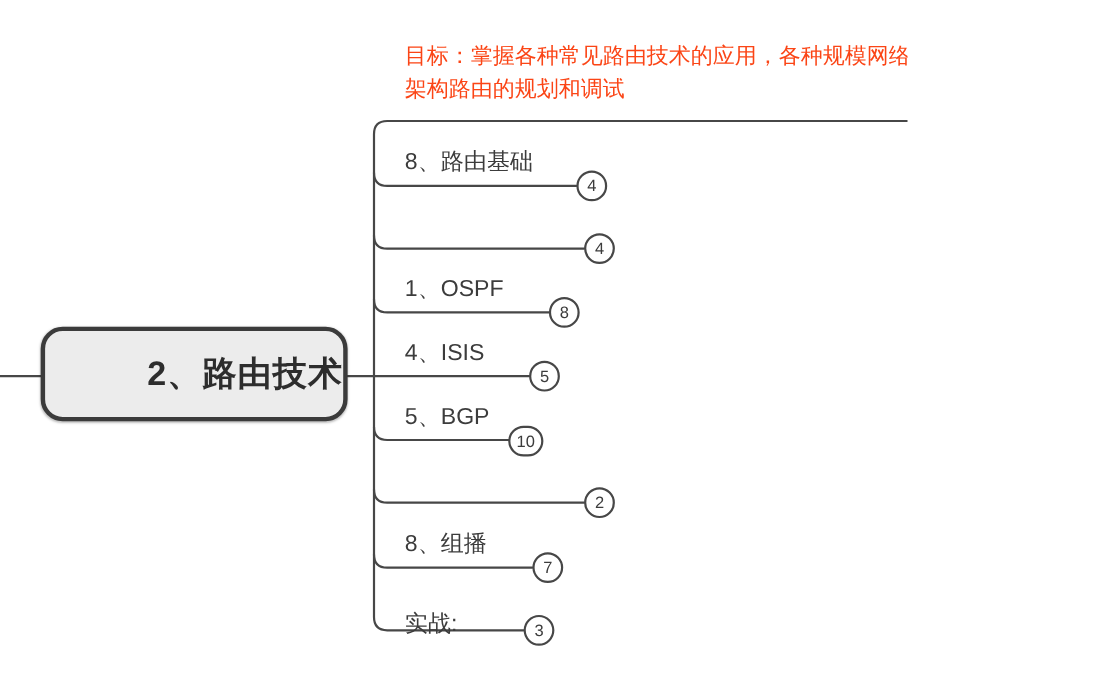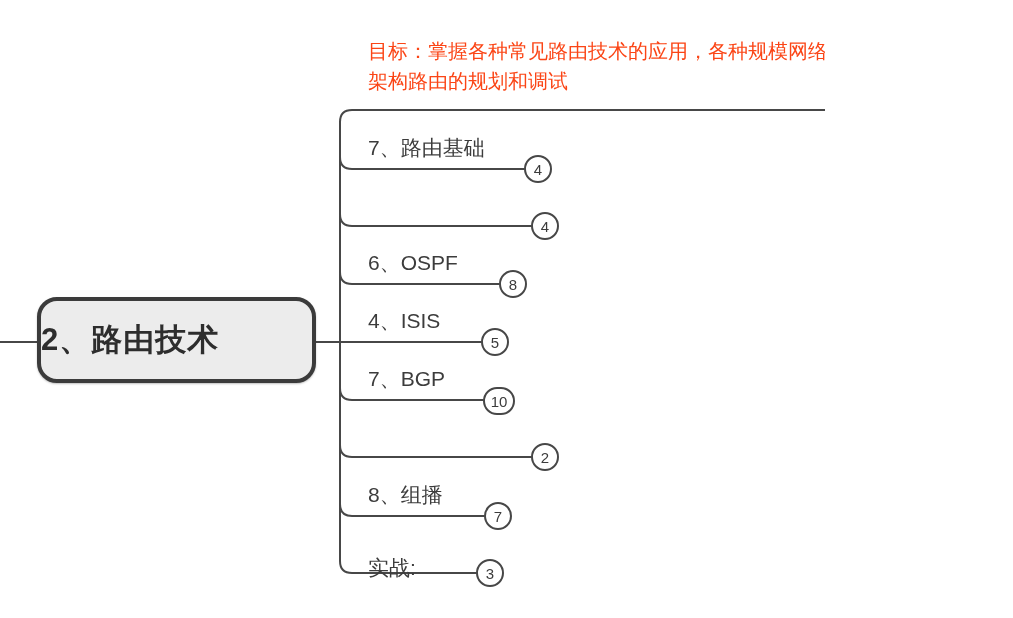--- a/index.html
+++ b/index.html
@@ -16,21 +16,21 @@
   .note{
     position:absolute;left:368px;top:36px;width:580px;
     font-size:20px;line-height:30px;color:#fb4516;
     white-space:pre-line;
   }
   .root-node{
     position:absolute;left:37px;top:297px;width:279px;height:86px;
     box-sizing:border-box;
     background:#ececec;
     border:4px solid #3b3b3b;border-radius:20px;
-    display:flex;align-items:center;justify-content:flex-start;
+    display:flex;align-items:center;justify-content:flex-end;
     font-size:31px;font-weight:bold;color:#2d2d2d;letter-spacing:1px;
     box-shadow:0 1px 2px rgba(0,0,0,0.25);
   }
   .branch-label{
     position:absolute;left:368px;height:32px;
     font-size:21px;line-height:32px;color:#3c3c3c;
     white-space:nowrap;
   }
   .badge{
     position:absolute;width:28px;height:28px;box-sizing:border-box;
@@ -57,29 +57,29 @@
     <path d="M 484 516 H 352 Q 340 516 340 504"></path>
   </svg>
 
   <div class="note">目标：掌握各种常见路由技术的应用，各种规模网络
 架构路由的规划和调试</div>
 
   <div class="root-node">
     <span>2、路由技术</span>
   </div>
 
-  <div class="branch-label" style="top:132px">7、路由基础</div>
-  <div class="branch-label" style="top:247px">6、OSPF</div>
+  <div class="branch-label" style="top:132px">8、路由基础</div>
+  <div class="branch-label" style="top:247px">1、OSPF</div>
   <div class="branch-label" style="top:305px">4、ISIS</div>
-  <div class="branch-label" style="top:363px">7、BGP</div>
+  <div class="branch-label" style="top:363px">5、BGP</div>
   <div class="branch-label" style="top:479px">8、组播</div>
   <div class="branch-label" style="top:552px">实战:</div>
 
   <div class="badge" style="left:524px;top:155px">4</div>
   <div class="badge" style="left:531px;top:212px">4</div>
   <div class="badge" style="left:499px;top:270px">8</div>
   <div class="badge" style="left:481px;top:328px">5</div>
-  <div class="badge wide" style="left:483px;top:387px">10</div>
+  <div class="badge wide" style="left:462px;top:387px">10</div>
   <div class="badge" style="left:531px;top:443px">2</div>
   <div class="badge" style="left:484px;top:502px">7</div>
   <div class="badge" style="left:476px;top:559px">3</div>
 
 </div>
 
 </body></html>

